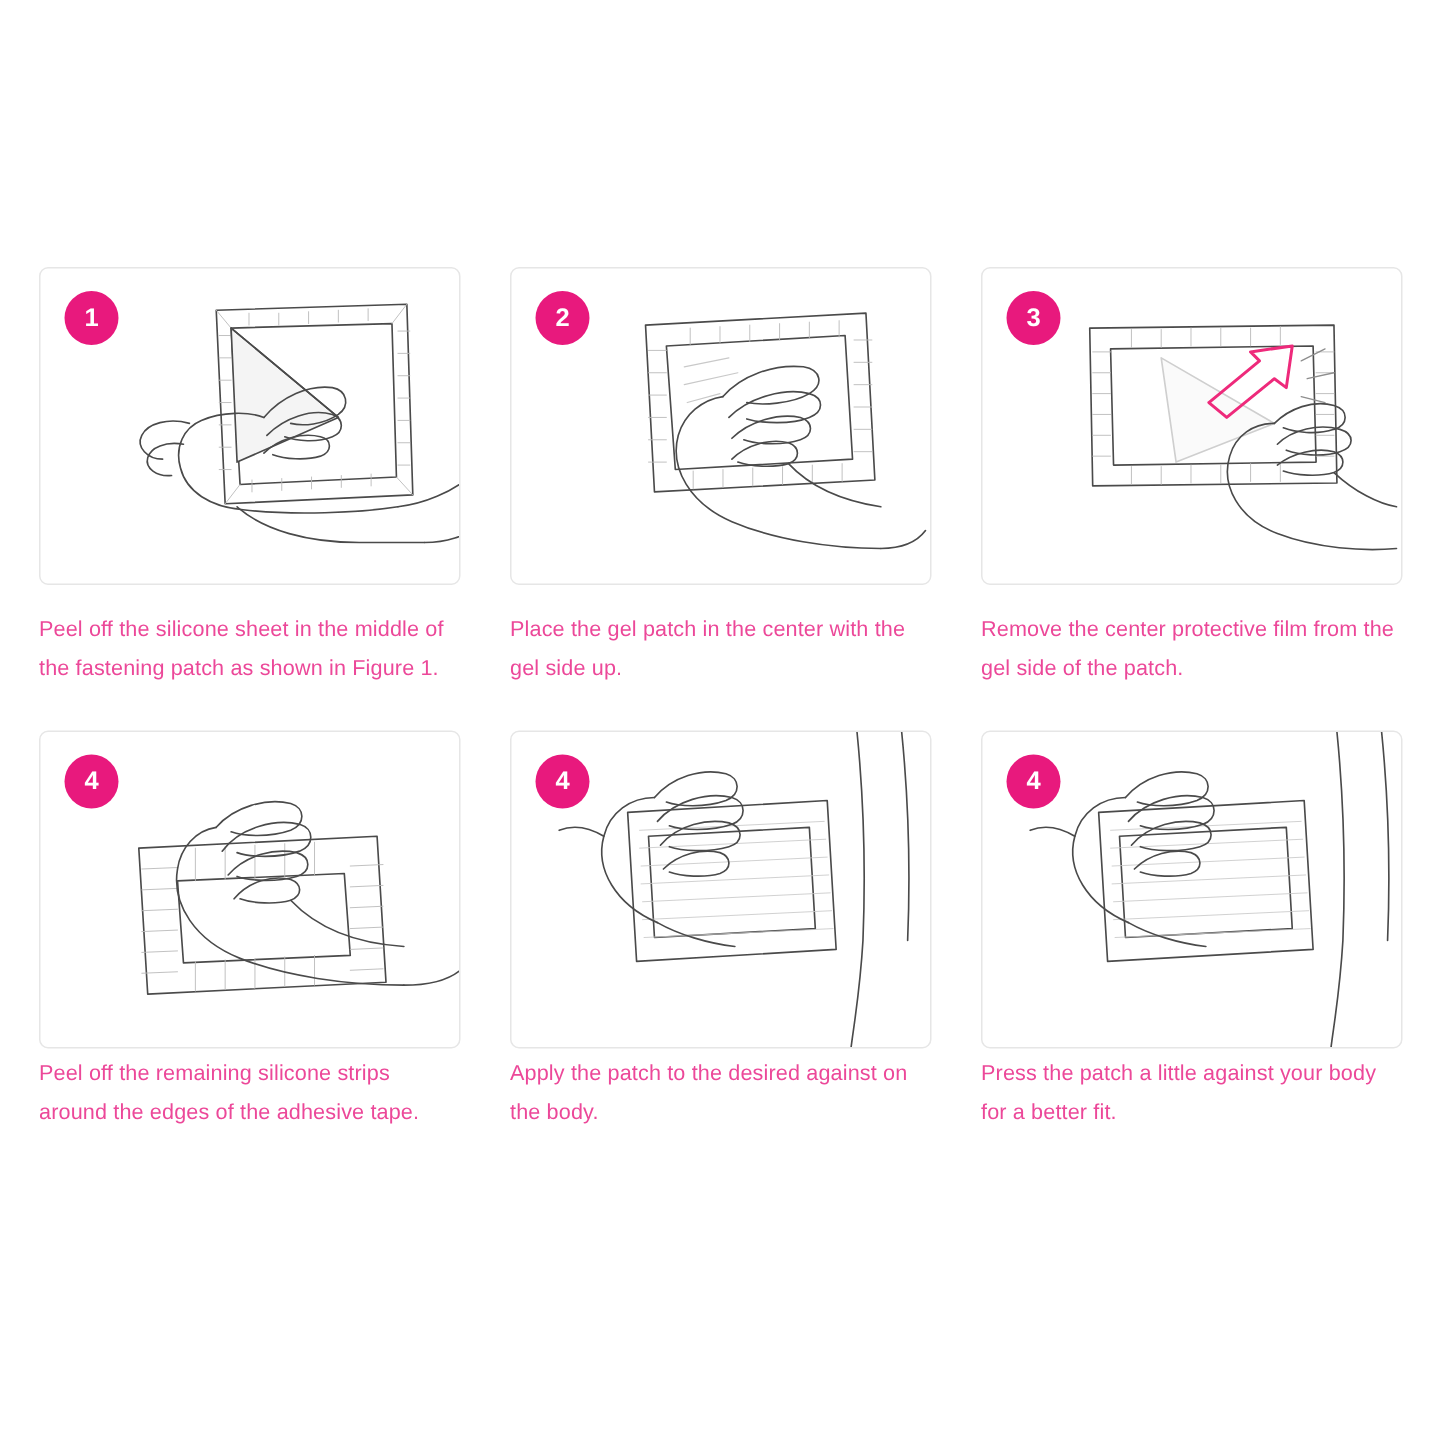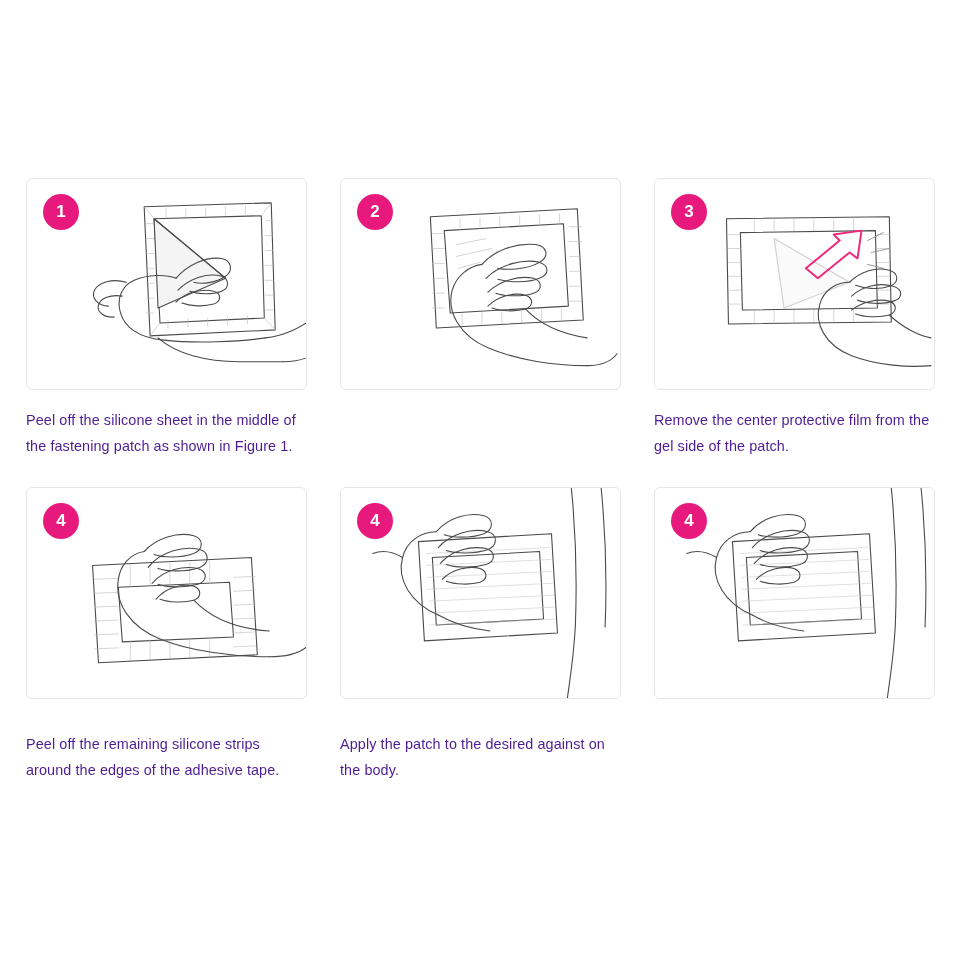--- a/index.html
+++ b/index.html
@@ -61,24 +61,24 @@
     font-family: "Liberation Sans", sans-serif;
   }
   .art {
     position: absolute;
     inset: 0;
   }
   .caption {
     margin-top: 17px;
     font-size: 14.4px;
     line-height: 26px;
-    color: #4c1d95;
+    color: #ec4899;
     letter-spacing: 0.1px;
   }
-  .row2 .caption { margin-top: 32px; }
+  .row2 .caption { margin-top: 4px; }
 </style>
 </head>
 <body>
 
 <div class="sheet">
   <div class="grid">
 
     <div class="step">
       <div class="figure">
         <div class="badge">1</div>
@@ -138,20 +138,21 @@
             <path d="M142 86 C154 72 176 64 196 66 C208 68 210 78 200 84 C188 91 168 92 158 90"></path>
             <path d="M146 100 C160 86 184 80 200 84 C210 87 210 96 200 100 C188 105 168 104 158 101"></path>
             <path d="M148 114 C160 102 180 97 194 100 C203 103 203 112 194 115 C182 119 164 118 156 115"></path>
             <path d="M148 128 C158 118 174 114 186 117 C194 120 194 128 186 131 C176 134 160 133 152 130"></path>
             <path d="M142 86 C128 88 116 98 112 112 C106 134 120 158 148 170 C176 182 214 188 248 188"></path>
             <path d="M248 188 C262 188 272 184 278 176"></path>
             <path d="M186 131 C200 146 222 156 248 160"></path>
           </g>
         </svg>
       </div>
+      <div class="caption">Place the gel patch in the center with the gel side up.</div>
     </div>
 
     <div class="step">
       <div class="figure">
         <div class="badge">3</div>
         <svg class="art" viewBox="0 0 281 212">
           <g fill="none" stroke="#4a4a4a" stroke-width="1.1" stroke-linejoin="round" stroke-linecap="round">
 
             <path d="M72 40 L236 38 L238 144 L74 146 Z"></path>
             <path d="M86 54 L222 52 L224 130 L88 132 Z"></path>
@@ -257,16 +258,17 @@
             <path d="M96 44 C108 30 128 24 144 28 C154 31 154 42 144 46 C130 51 112 50 104 47"></path>
             <path d="M98 60 C110 46 132 40 148 44 C158 47 158 58 148 62 C134 67 114 66 106 63"></path>
             <path d="M100 76 C112 62 132 58 146 61 C156 64 156 74 146 77 C132 81 114 80 106 77"></path>
             <path d="M102 92 C112 82 128 78 140 81 C148 84 148 92 140 95 C130 98 114 97 106 94"></path>
             <path d="M96 44 C80 44 66 54 62 70 C56 92 70 116 98 128"></path>
             <path d="M62 70 C52 64 42 62 32 66"></path>
             <path d="M98 128 C112 136 132 142 150 144"></path>
           </g>
         </svg>
       </div>
+      <div class="caption">Press the patch a little against your body for a better fit.</div>
     </div>
 
   </div>
 </div>
 
 </body></html>

